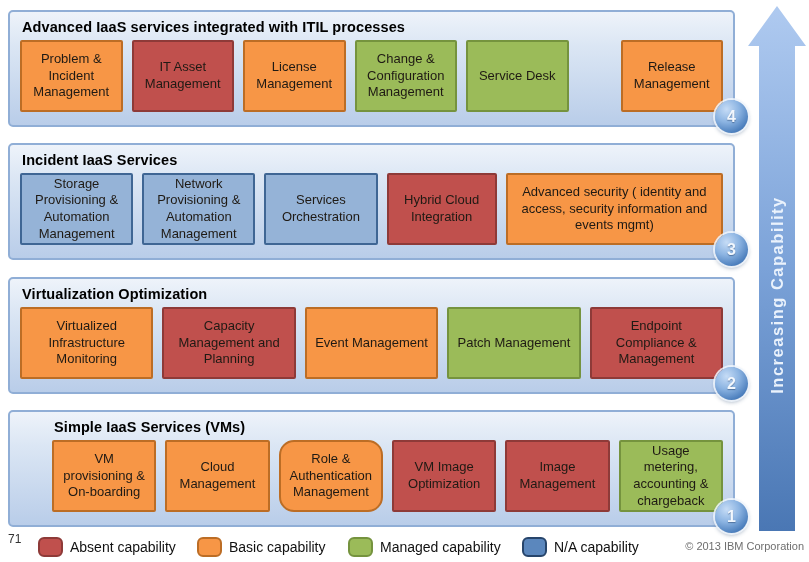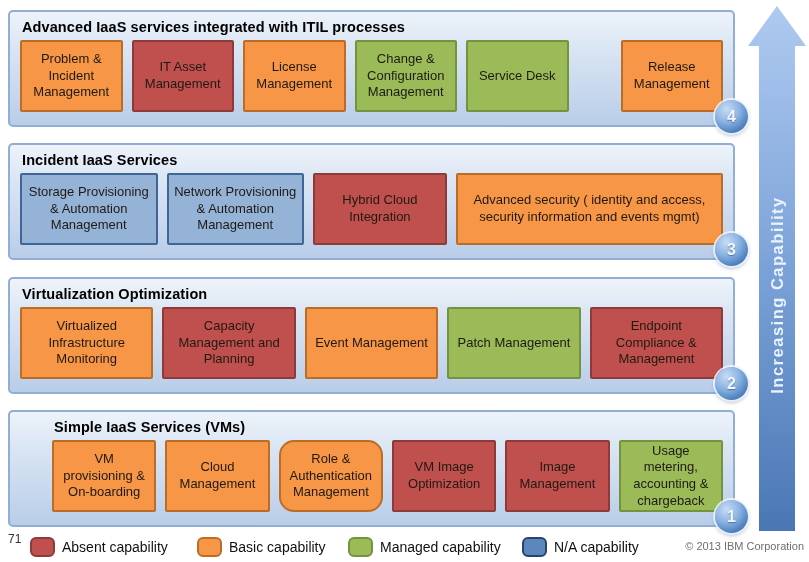--- a/index.html
+++ b/index.html
@@ -67,20 +67,21 @@
           <div class="cap-box" style="flex: 1 1 0%; background: rgb(155, 187, 89); border-color: rgb(117, 147, 62);">Service Desk</div>
           <div class="cap-box" style="flex: 1 1 0%; background: rgb(247, 150, 70); border-color: rgb(188, 109, 37); margin-left: 43px;">Release Management</div>
         </div>
         <div class="badge">4</div>
       </div>
       <div class="band" style="top: 143px;">
         <div class="band-title">Incident IaaS Services</div>
         <div class="box-row">
           <div class="cap-box" style="flex: 1 1 0%; background: rgb(149, 179, 215); border-color: rgb(63, 102, 148);">Storage Provisioning &amp; Automation Management</div>
           <div class="cap-box" style="flex: 1 1 0%; background: rgb(149, 179, 215); border-color: rgb(63, 102, 148);">Network Provisioning &amp; Automation Management</div>
+          <div class="cap-box" style="flex: 1 1 0%; background: rgb(149, 179, 215); border-color: rgb(63, 102, 148);">Services Orchestration</div>
           <div class="cap-box" style="flex: 0.97 1 0%; background: rgb(192, 80, 77); border-color: rgb(142, 58, 56);">Hybrid Cloud Integration</div>
           <div class="cap-box" style="flex: 2.05 1 0%; background: rgb(247, 150, 70); border-color: rgb(188, 109, 37);">Advanced security ( identity and access, security information and events mgmt)</div>
         </div>
         <div class="badge">3</div>
       </div>
       <div class="band" style="top: 277px;">
         <div class="band-title">Virtualization Optimization</div>
         <div class="box-row">
           <div class="cap-box" style="flex: 1 1 0%; background: rgb(247, 150, 70); border-color: rgb(188, 109, 37);">Virtualized Infrastructure Monitoring</div>
           <div class="cap-box" style="flex: 1 1 0%; background: rgb(192, 80, 77); border-color: rgb(142, 58, 56);">Capacity Management and Planning</div>
@@ -110,21 +111,21 @@
         <stop offset="0" stop-color="#AFCAF0"></stop>
         <stop offset="0.5" stop-color="#7BA2D8"></stop>
         <stop offset="1" stop-color="#4A77B4"></stop>
       </linearGradient>
     </defs>
     <polygon points="42,6 71,46 60,46 60,531 24,531 24,46 13,46" fill="url(#arrow-grad)"></polygon>
     <text class="arrow-label-text" x="42" y="295" transform="rotate(-90 42 295)" text-anchor="middle" dominant-baseline="central">Increasing Capability</text>
   </svg>
 
   <div class="legend" id="legend-root">
-      <div class="legend-item" style="left: 30px;">
+      <div class="legend-item" style="left: 38px;">
         <span class="swatch" style="background: rgb(192, 80, 77); border-color: rgb(142, 58, 56);"></span>
         <span class="legend-label">Absent capability</span>
       </div>
       <div class="legend-item" style="left: 197px;">
         <span class="swatch" style="background: rgb(247, 150, 70); border-color: rgb(188, 109, 37);"></span>
         <span class="legend-label">Basic capability</span>
       </div>
       <div class="legend-item" style="left: 348px;">
         <span class="swatch" style="background: rgb(155, 187, 89); border-color: rgb(117, 147, 62);"></span>
         <span class="legend-label">Managed capability</span>

